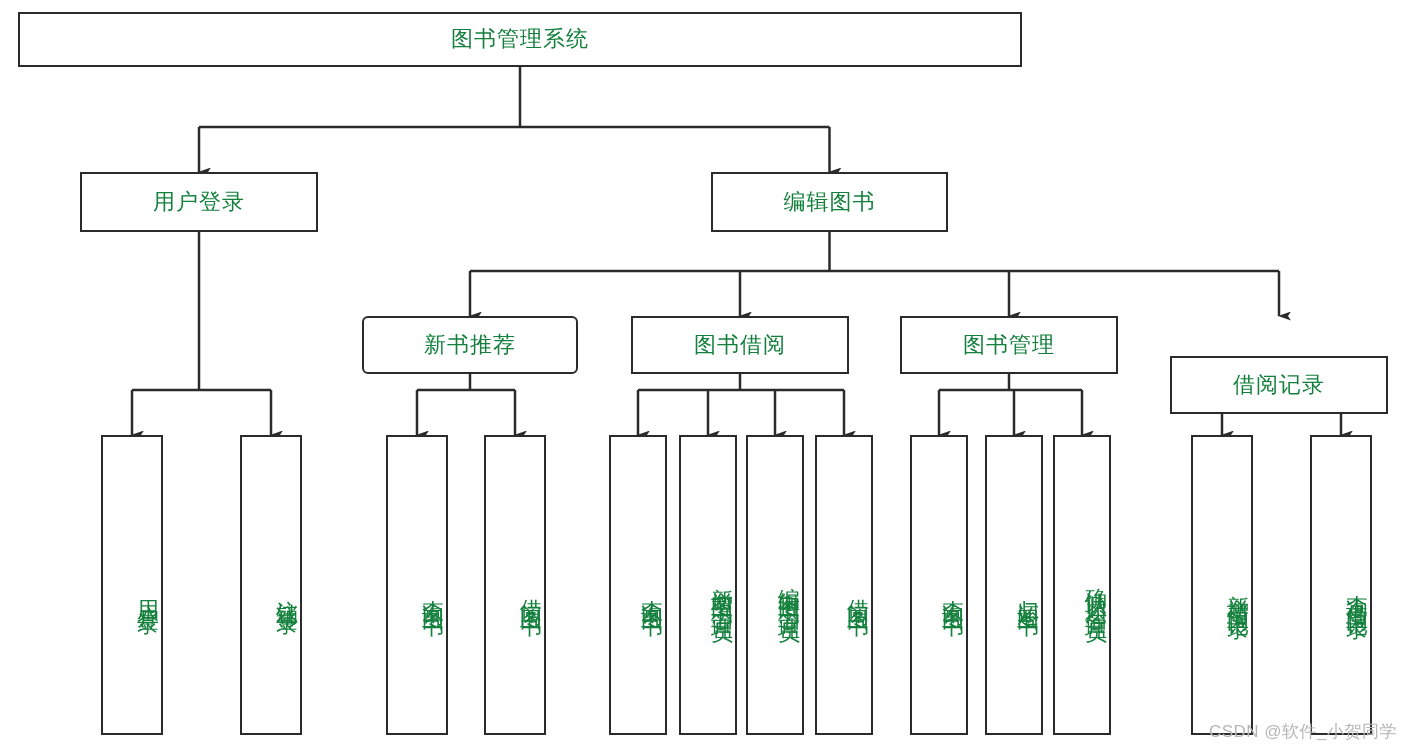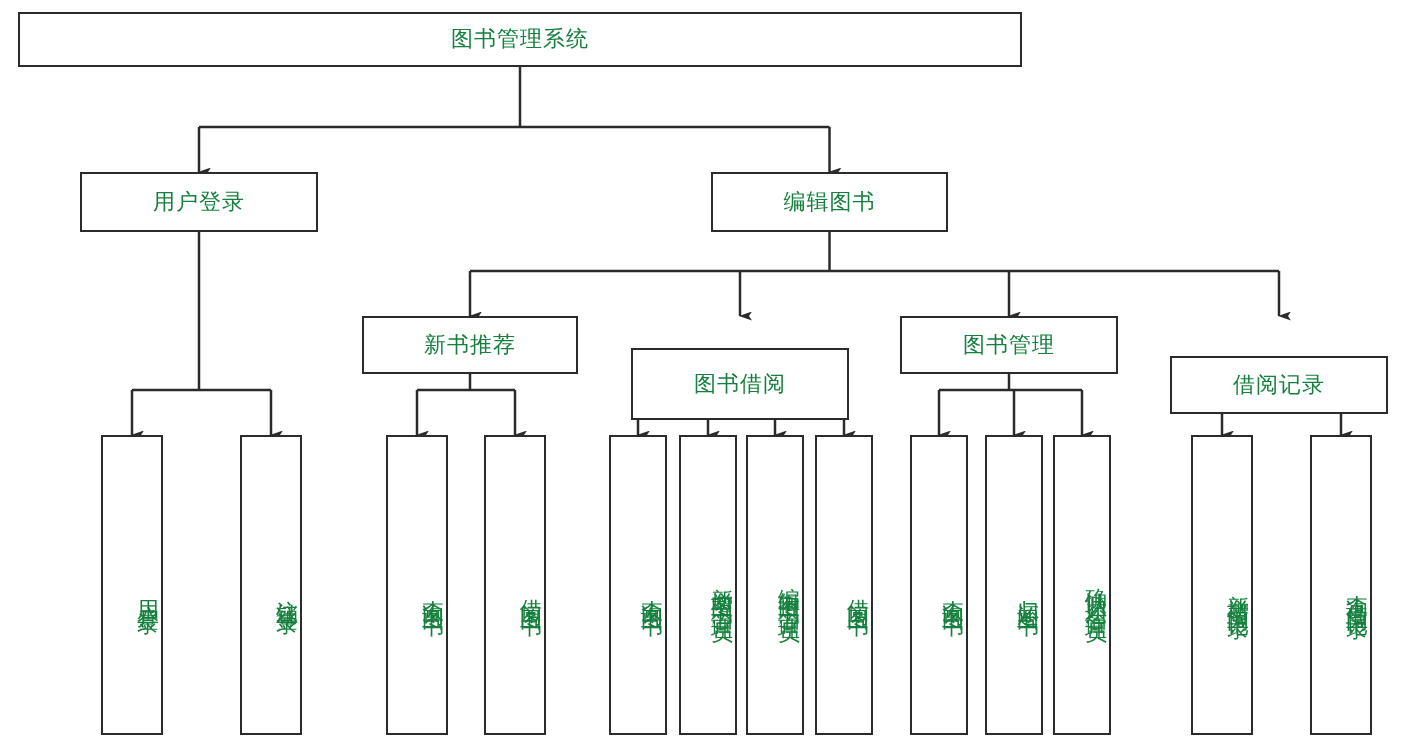--- a/index.html
+++ b/index.html
@@ -118,24 +118,24 @@
   <div id="node-layer">
       <div class="node horiz root" style="left: 18px; top: 12px; width: 1004px; height: 55px;">
         <span class="hlabel">图书管理系统</span>
       </div>
       <div class="node horiz" style="left: 80px; top: 172px; width: 238px; height: 60px;">
         <span class="hlabel">用户登录</span>
       </div>
       <div class="node horiz" style="left: 711px; top: 172px; width: 237px; height: 60px;">
         <span class="hlabel">编辑图书</span>
       </div>
-      <div class="node horiz" style="left: 362px; top: 316px; width: 216px; height: 58px;">
+      <div class="node horiz" style="left: 362px; top: 316px; width: 216px; height: 58px; border-radius: 6px;">
         <span class="hlabel">新书推荐</span>
       </div>
-      <div class="node horiz" style="left: 631px; top: 316px; width: 218px; height: 72px; margin-top: 32px;">
+      <div class="node horiz" style="left: 631px; top: 316px; width: 218px; height: 58px;">
         <span class="hlabel">图书借阅</span>
       </div>
       <div class="node horiz" style="left: 900px; top: 316px; width: 218px; height: 58px;">
         <span class="hlabel">图书管理</span>
       </div>
       <div class="node horiz" style="left: 1170px; top: 316px; width: 218px; height: 58px; margin-top: 40px;">
         <span class="hlabel">借阅记录</span>
       </div>
       <div class="node vert" style="left: 101px; top: 435px; width: 62px; height: 300px;">
         <span class="vlabel">用户登录</span>
@@ -171,13 +171,14 @@
         <span class="vlabel">确认归还（管理员）</span>
       </div>
       <div class="node vert" style="left: 1191px; top: 435px; width: 62px; height: 300px;">
         <span class="vlabel">新增借阅记录</span>
       </div>
       <div class="node vert" style="left: 1310px; top: 435px; width: 62px; height: 300px;">
         <span class="vlabel">查询借阅记录</span>
       </div>
     </div>
 
+  <div id="watermark">CSDN @软件_小贺同学</div>
 </div>
 
 </body></html>

